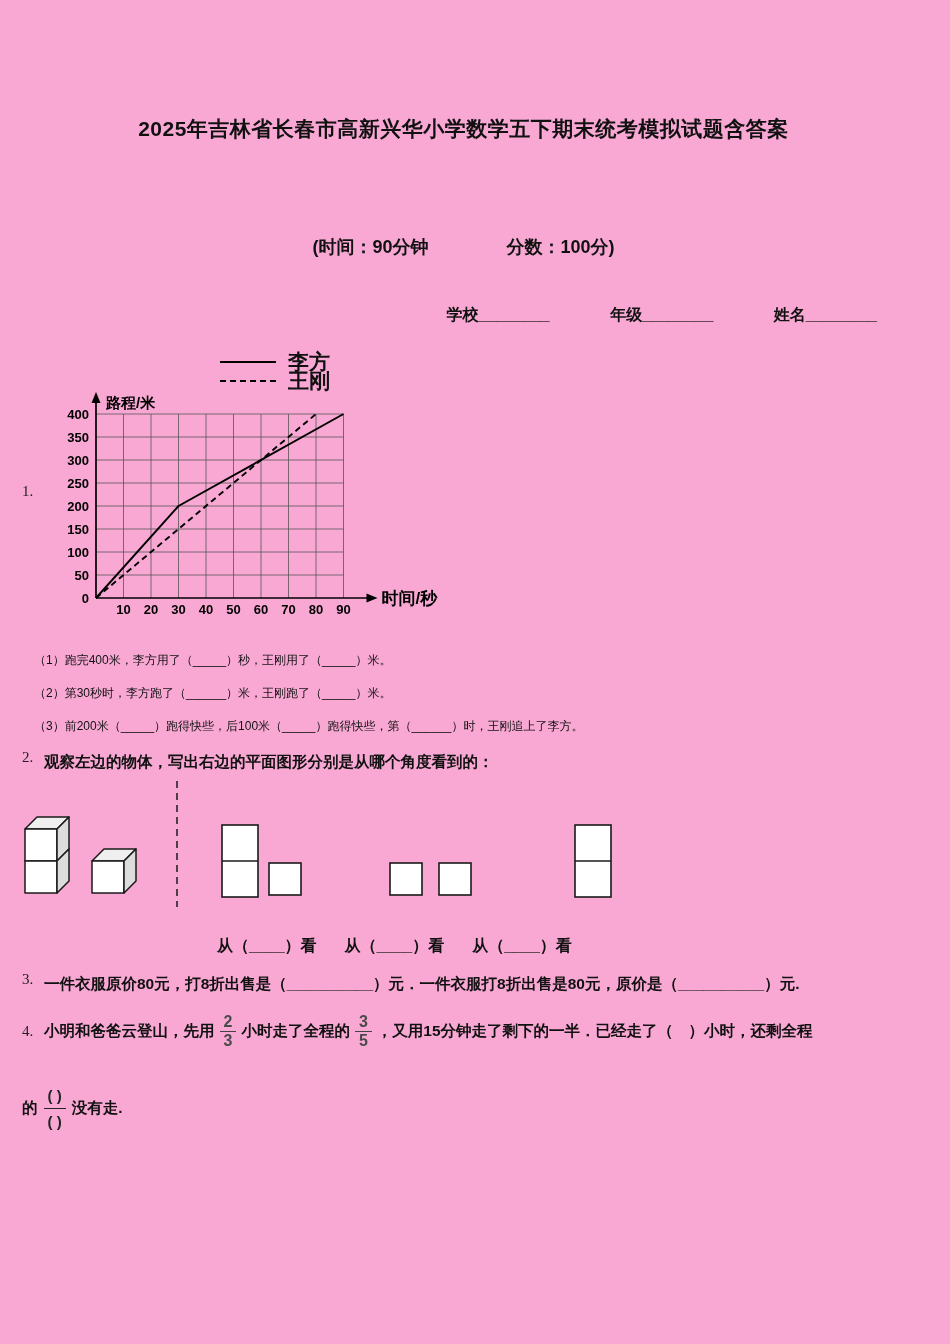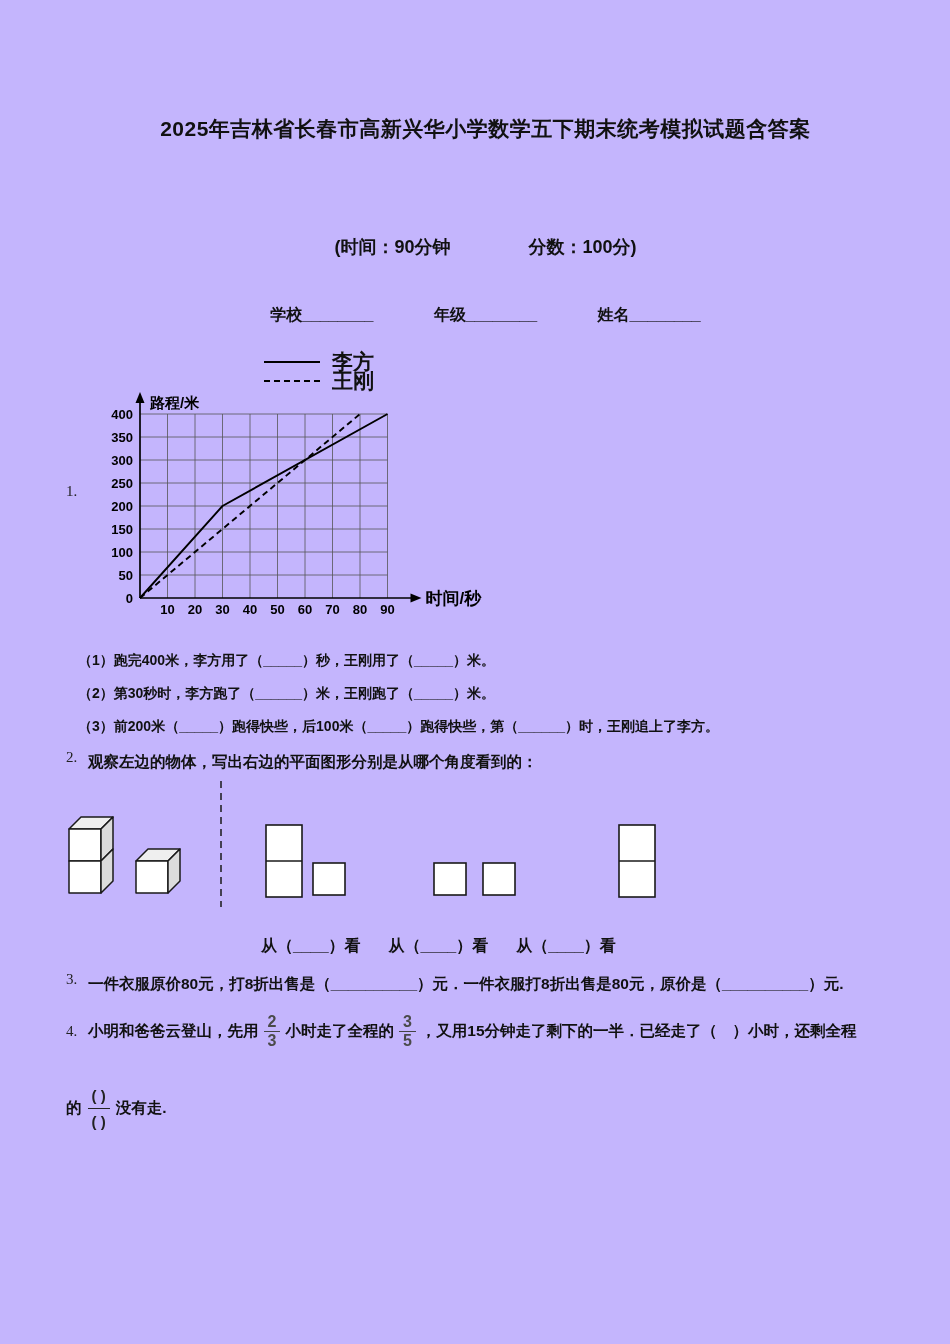--- a/index.html
+++ b/index.html
@@ -1,40 +1,40 @@
 <!DOCTYPE html>
 <html><head>
 <meta charset="utf-8">
 <style>
   html,body{margin:0;padding:0;background:#e8e8e8;}
   .page{
-    width:950px;height:1344px;margin:0 auto;background:#c4b5fd;
+    width:950px;height:1344px;margin:0 auto;background:#f9a8d4;
     font-family:"Liberation Sans","DejaVu Sans",sans-serif;color:#111;
-    box-sizing:border-box;padding:115px 45px 40px 66px;position:relative;overflow:hidden;
+    box-sizing:border-box;padding:115px 45px 40px 22px;position:relative;overflow:hidden;
   }
   .title{font-size:21px;font-weight:bold;text-align:center;margin:0 0 92px 0;letter-spacing:.5px;}
   .meta{font-size:18px;font-weight:bold;text-align:center;margin-bottom:46px;}
   .meta .gap{display:inline-block;width:78px;}
-  .info-row{font-size:16px;font-weight:600;text-align:center;margin-bottom:26px;}
+  .info-row{font-size:16px;font-weight:600;text-align:right;margin-bottom:26px;}
   .info-row span{margin:0 28px;}
   .section-heading{font-size:16px;font-weight:bold;margin:0 0 18px 0;}
   .qnum{font-family:"Liberation Serif","DejaVu Serif",serif;font-weight:normal;font-size:15px;color:#222;flex:0 0 22px;}
   .q1-row{display:flex;align-items:center;margin-bottom:14px;}
   .figure{margin-left:6px;}
   .legend{margin-left:170px;margin-bottom:2px;}
   .legend-item{display:flex;align-items:center;height:19px;}
   .legend-sample{display:inline-block;width:56px;margin-right:12px;}
   .legend-sample.solid{border-top:2px solid #000;}
   .legend-sample.dashed{border-top:2px dashed #000;}
   .legend-label{font-size:21px;font-weight:bold;}
   svg text{font-family:"Liberation Sans","DejaVu Sans",sans-serif;}
   #chart-svg text.tick{font-size:13px;font-weight:bold;fill:#000;}
   #chart-svg text.axis-title-y{font-size:15px;font-weight:bold;fill:#000;}
   #chart-svg text.axis-title-x{font-size:17px;font-weight:bold;fill:#000;}
-  .subq{font-size:14px;font-weight:bold;margin-left:12px;line-height:33px;}
+  .subq{font-size:12px;font-weight:normal;margin-left:12px;line-height:33px;}
   .q-row{display:flex;align-items:flex-start;margin-top:6px;}
   .q-text{font-size:15.5px;font-weight:bold;line-height:26px;flex:1;}
   .q2-figure{margin-top:4px;}
   .captions{display:flex;margin-left:195px;gap:28px;font-size:16px;font-weight:bold;margin-top:23px;margin-bottom:14px;}
   .q3-row{margin-top:6px;}
   .q4-row{margin-top:16px;align-items:center;}
   .frac{display:inline-flex;flex-direction:column;align-items:center;vertical-align:middle;margin:0 5px;font-weight:bold;color:#4a4a4a;line-height:1.15;font-size:16px;}
   .frac .num{padding:0 4px;}
   .frac .den{border-top:1.6px solid #444;padding:0 4px;}
   .q4-line2{display:flex;align-items:center;margin-top:34px;font-size:15.5px;font-weight:bold;}

